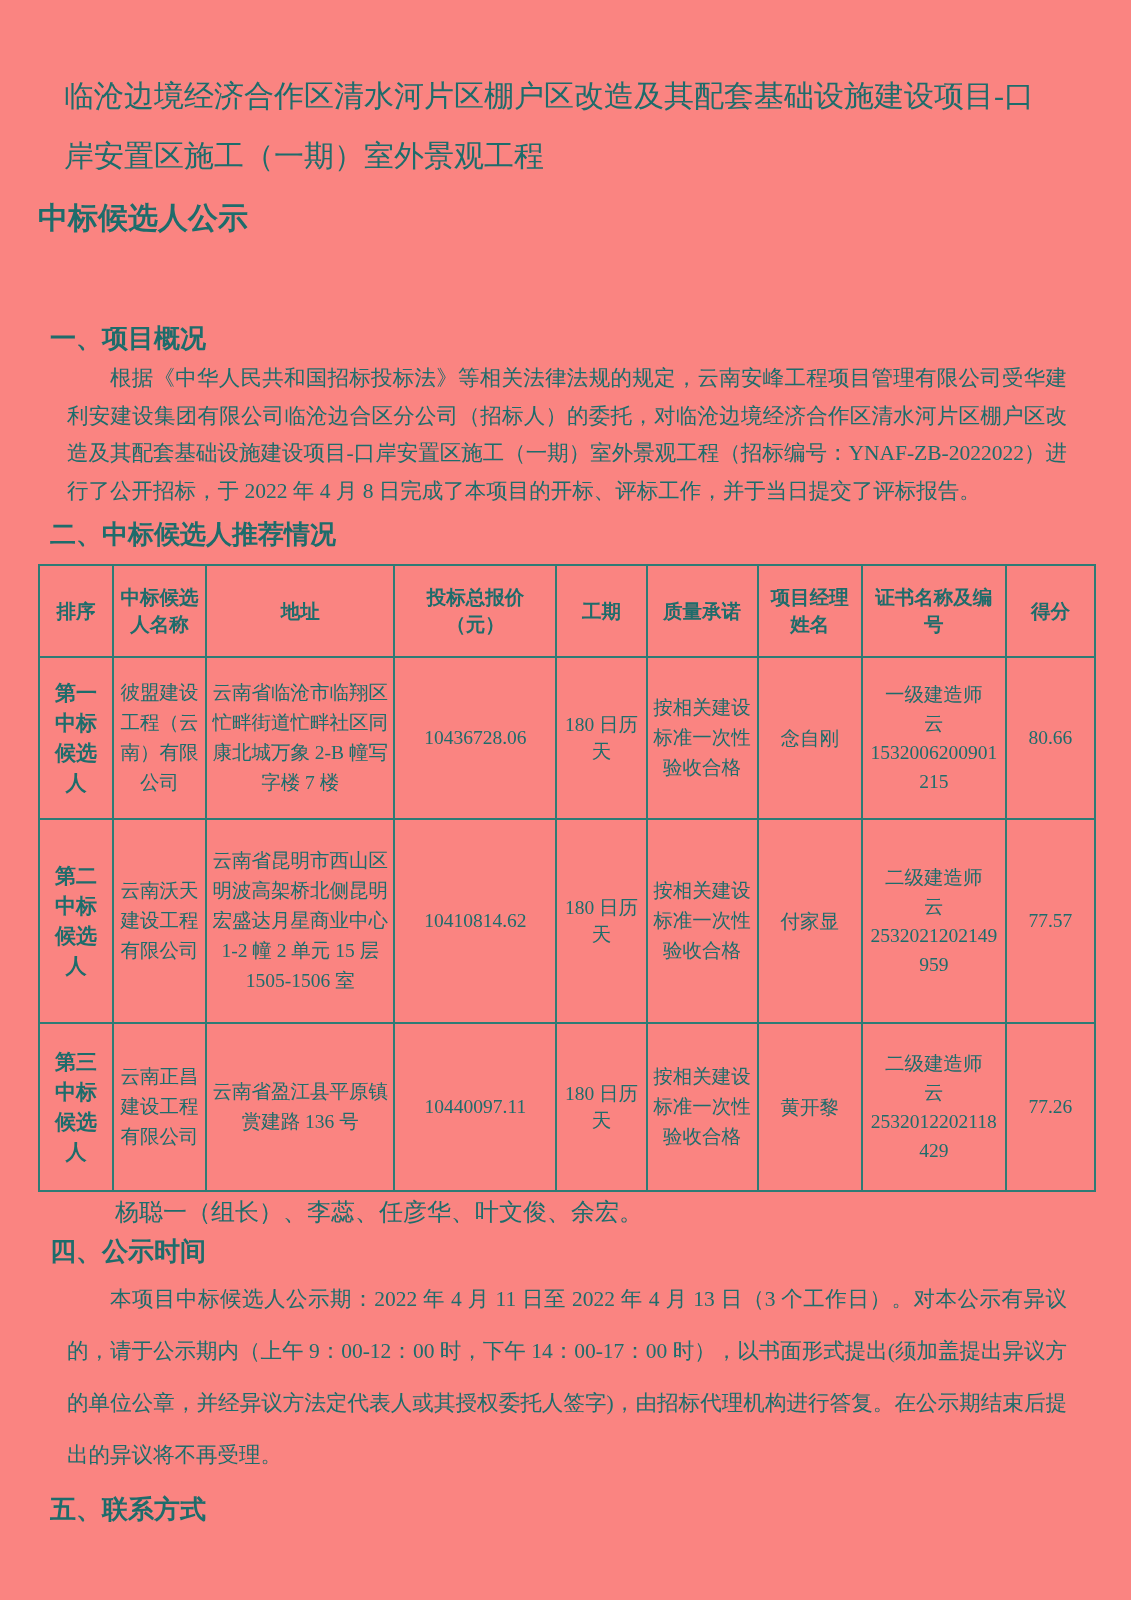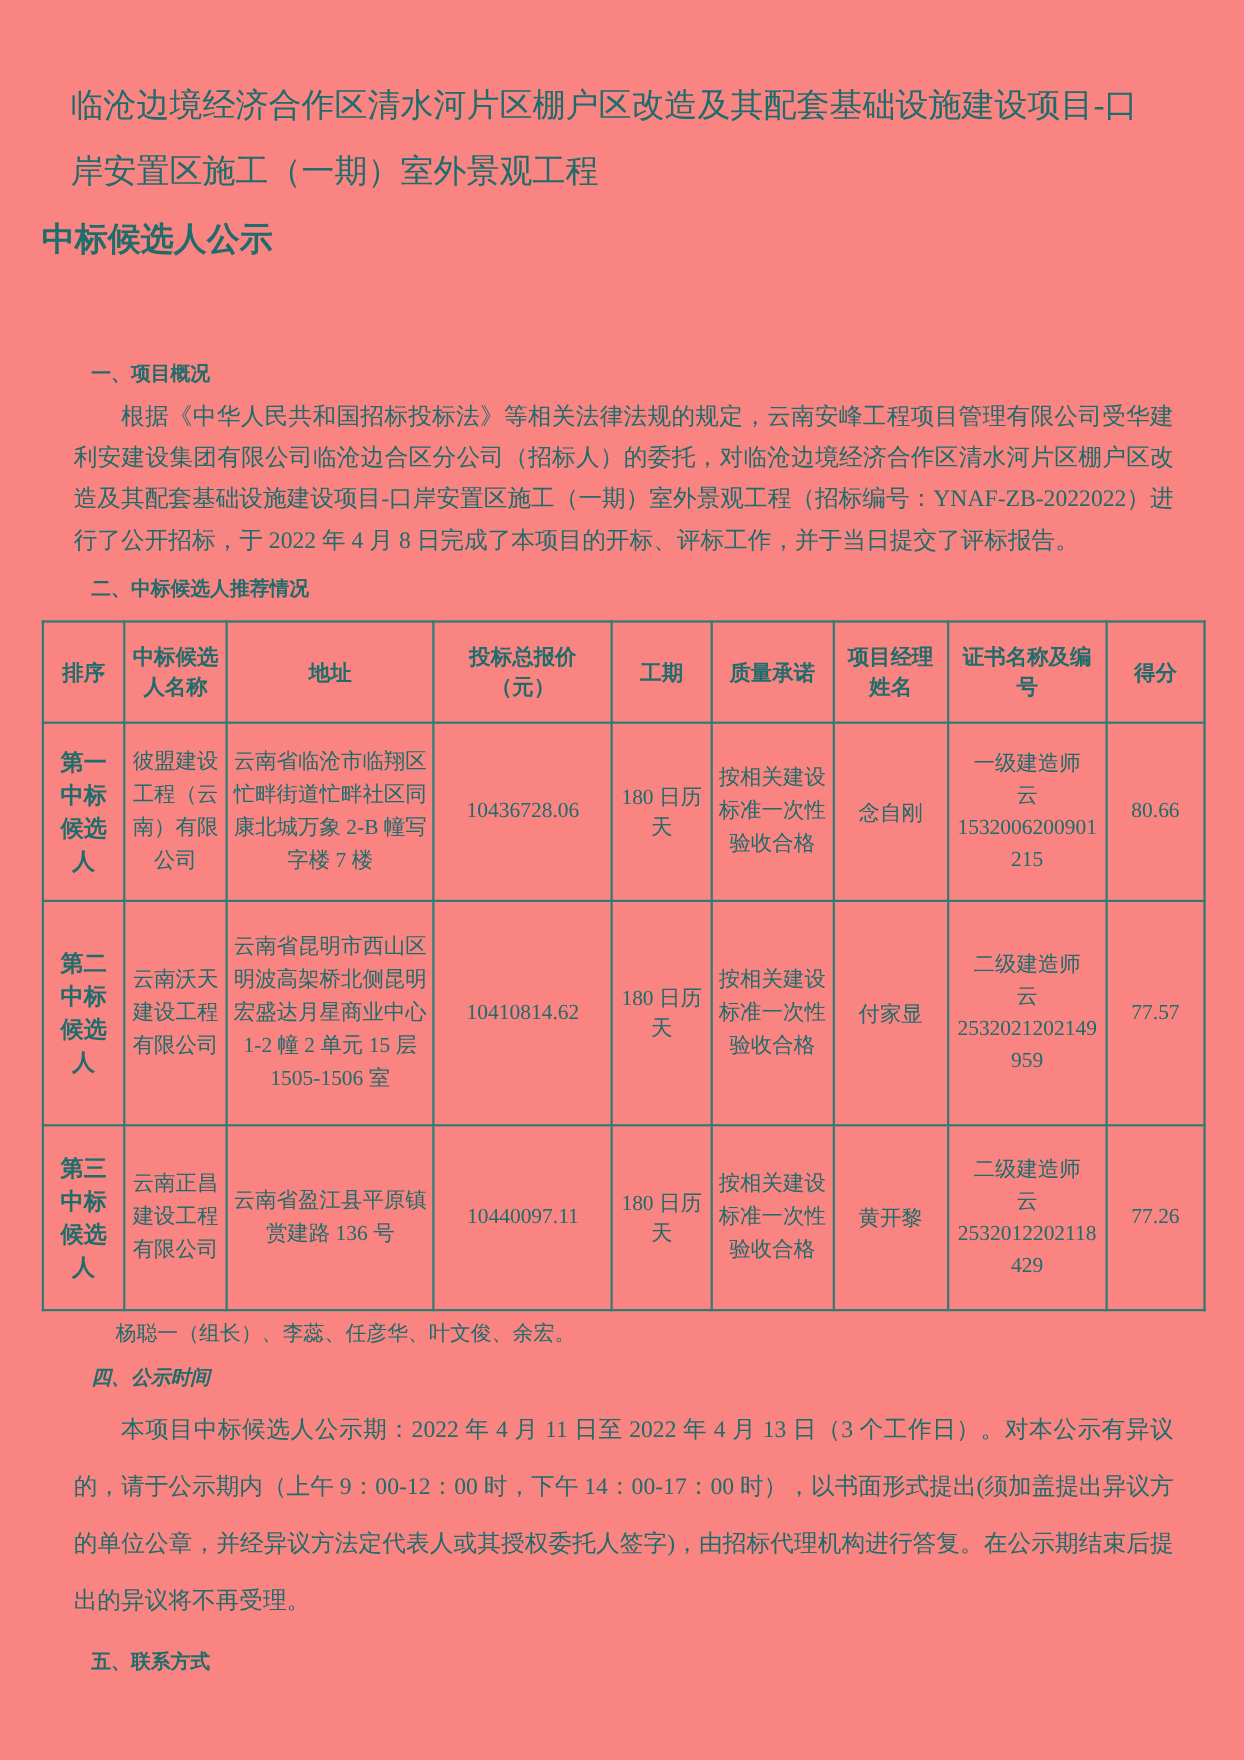--- a/index.html
+++ b/index.html
@@ -10,34 +10,34 @@
     color:#1E6C6B;
     font-family:"Liberation Serif","DejaVu Serif",serif;
     box-sizing:border-box;
     padding:66px 35px 0 38px;
     overflow:hidden;
   }
   .title-block{ font-weight:normal; font-size:30px; line-height:60px; margin:0 26px; }
   .title-line{ white-space:nowrap; }
   .subtitle{ text-align:left; font-weight:bold; font-size:30px; line-height:60px; margin-top:2px; }
 
-  .sec-heading{ font-size:18px; font-weight:bold; margin:0 0 0 45px; line-height:34px; }
+  .sec-heading{ font-size:26px; font-weight:bold; margin:0 0 0 12px; line-height:34px; }
   .h1x{ margin-top:74px; }
   .h2x{ margin-top:8px; }
   .h3x{ margin-top:38px; }
-  .h4x{ margin-top:4px;font-style:italic; }
+  .h4x{ margin-top:4px; }
   .h5x{ margin-top:12px; }
 
   .body-par{
     font-size:21.5px; text-align:justify; text-indent:2em;
     margin:4px 29px 0 29px;
   }
   .lh-normal{ line-height:37.5px; }
   .lh-wide{ line-height:52px; }
-  .names-line{ font-size:19px; line-height:37px; margin:2px 29px 0 29px; text-indent:2em; }
+  .names-line{ font-size:24px; line-height:37px; margin:2px 29px 0 29px; text-indent:2em; }
 
   table.cand{
     margin-top:12px;
     border-collapse:collapse;
     table-layout:fixed;
     width:1058px;
     font-size:19.5px;
   }
   table.cand th, table.cand td{
     border:2px solid #2E7B75;

